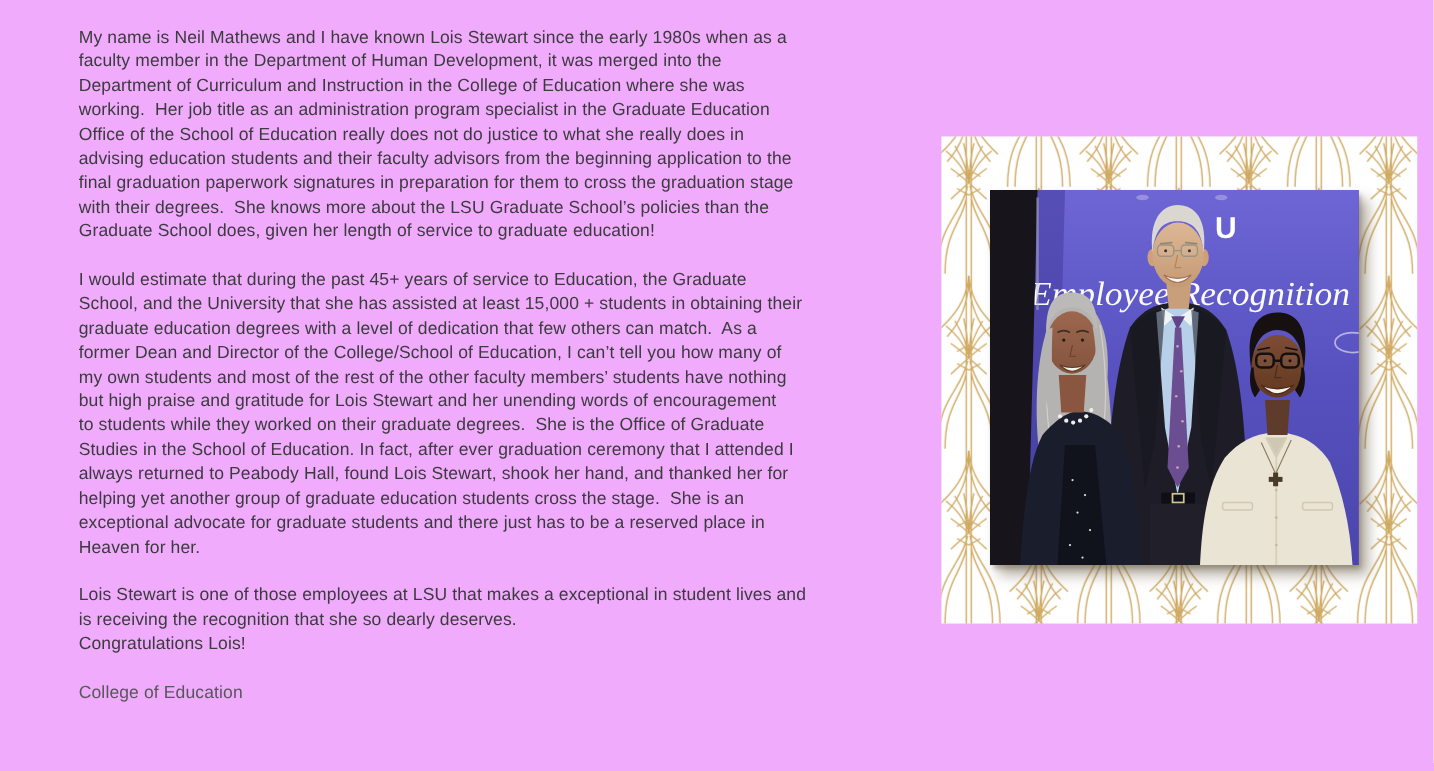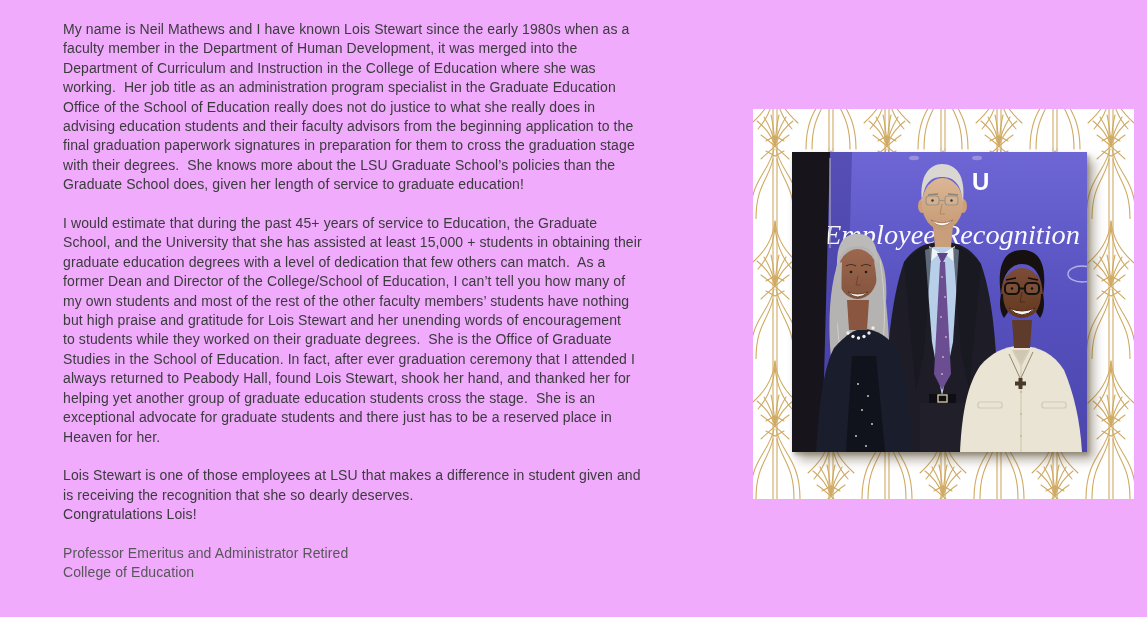--- a/index.html
+++ b/index.html
@@ -61,25 +61,24 @@
 graduate education degrees with a level of dedication that few others can match.  As a
 former Dean and Director of the College/School of Education, I can’t tell you how many of
 my own students and most of the rest of the other faculty members’ students have nothing
 but high praise and gratitude for Lois Stewart and her unending words of encouragement
 to students while they worked on their graduate degrees.  She is the Office of Graduate
 Studies in the School of Education. In fact, after ever graduation ceremony that I attended I
 always returned to Peabody Hall, found Lois Stewart, shook her hand, and thanked her for
 helping yet another group of graduate education students cross the stage.  She is an
 exceptional advocate for graduate students and there just has to be a reserved place in
 Heaven for her.</p>
-    <p class="para">Lois Stewart is one of those employees at LSU that makes a difference in student given and
+    <p class="para">Lois Stewart is one of those employees at LSU that makes a exceptional in student lives and
 is receiving the recognition that she so dearly deserves.
 Congratulations Lois!</p>
     <div class="sig">
-      <div class="sig-line">Professor Emeritus and Administrator Retired</div>
       <div class="sig-line">College of Education</div>
     </div>
   </div>
 
   <div class="deco-frame">
     <svg width="381" height="390" viewBox="0 0 381 390">
       <defs>
         <g id="adcol" stroke="#cfa961" stroke-width="1.1" fill="none" stroke-linecap="round">
           <line x1="26" y1="0" x2="26" y2="140"></line>
           <line x1="30" y1="0" x2="30" y2="140"></line>

